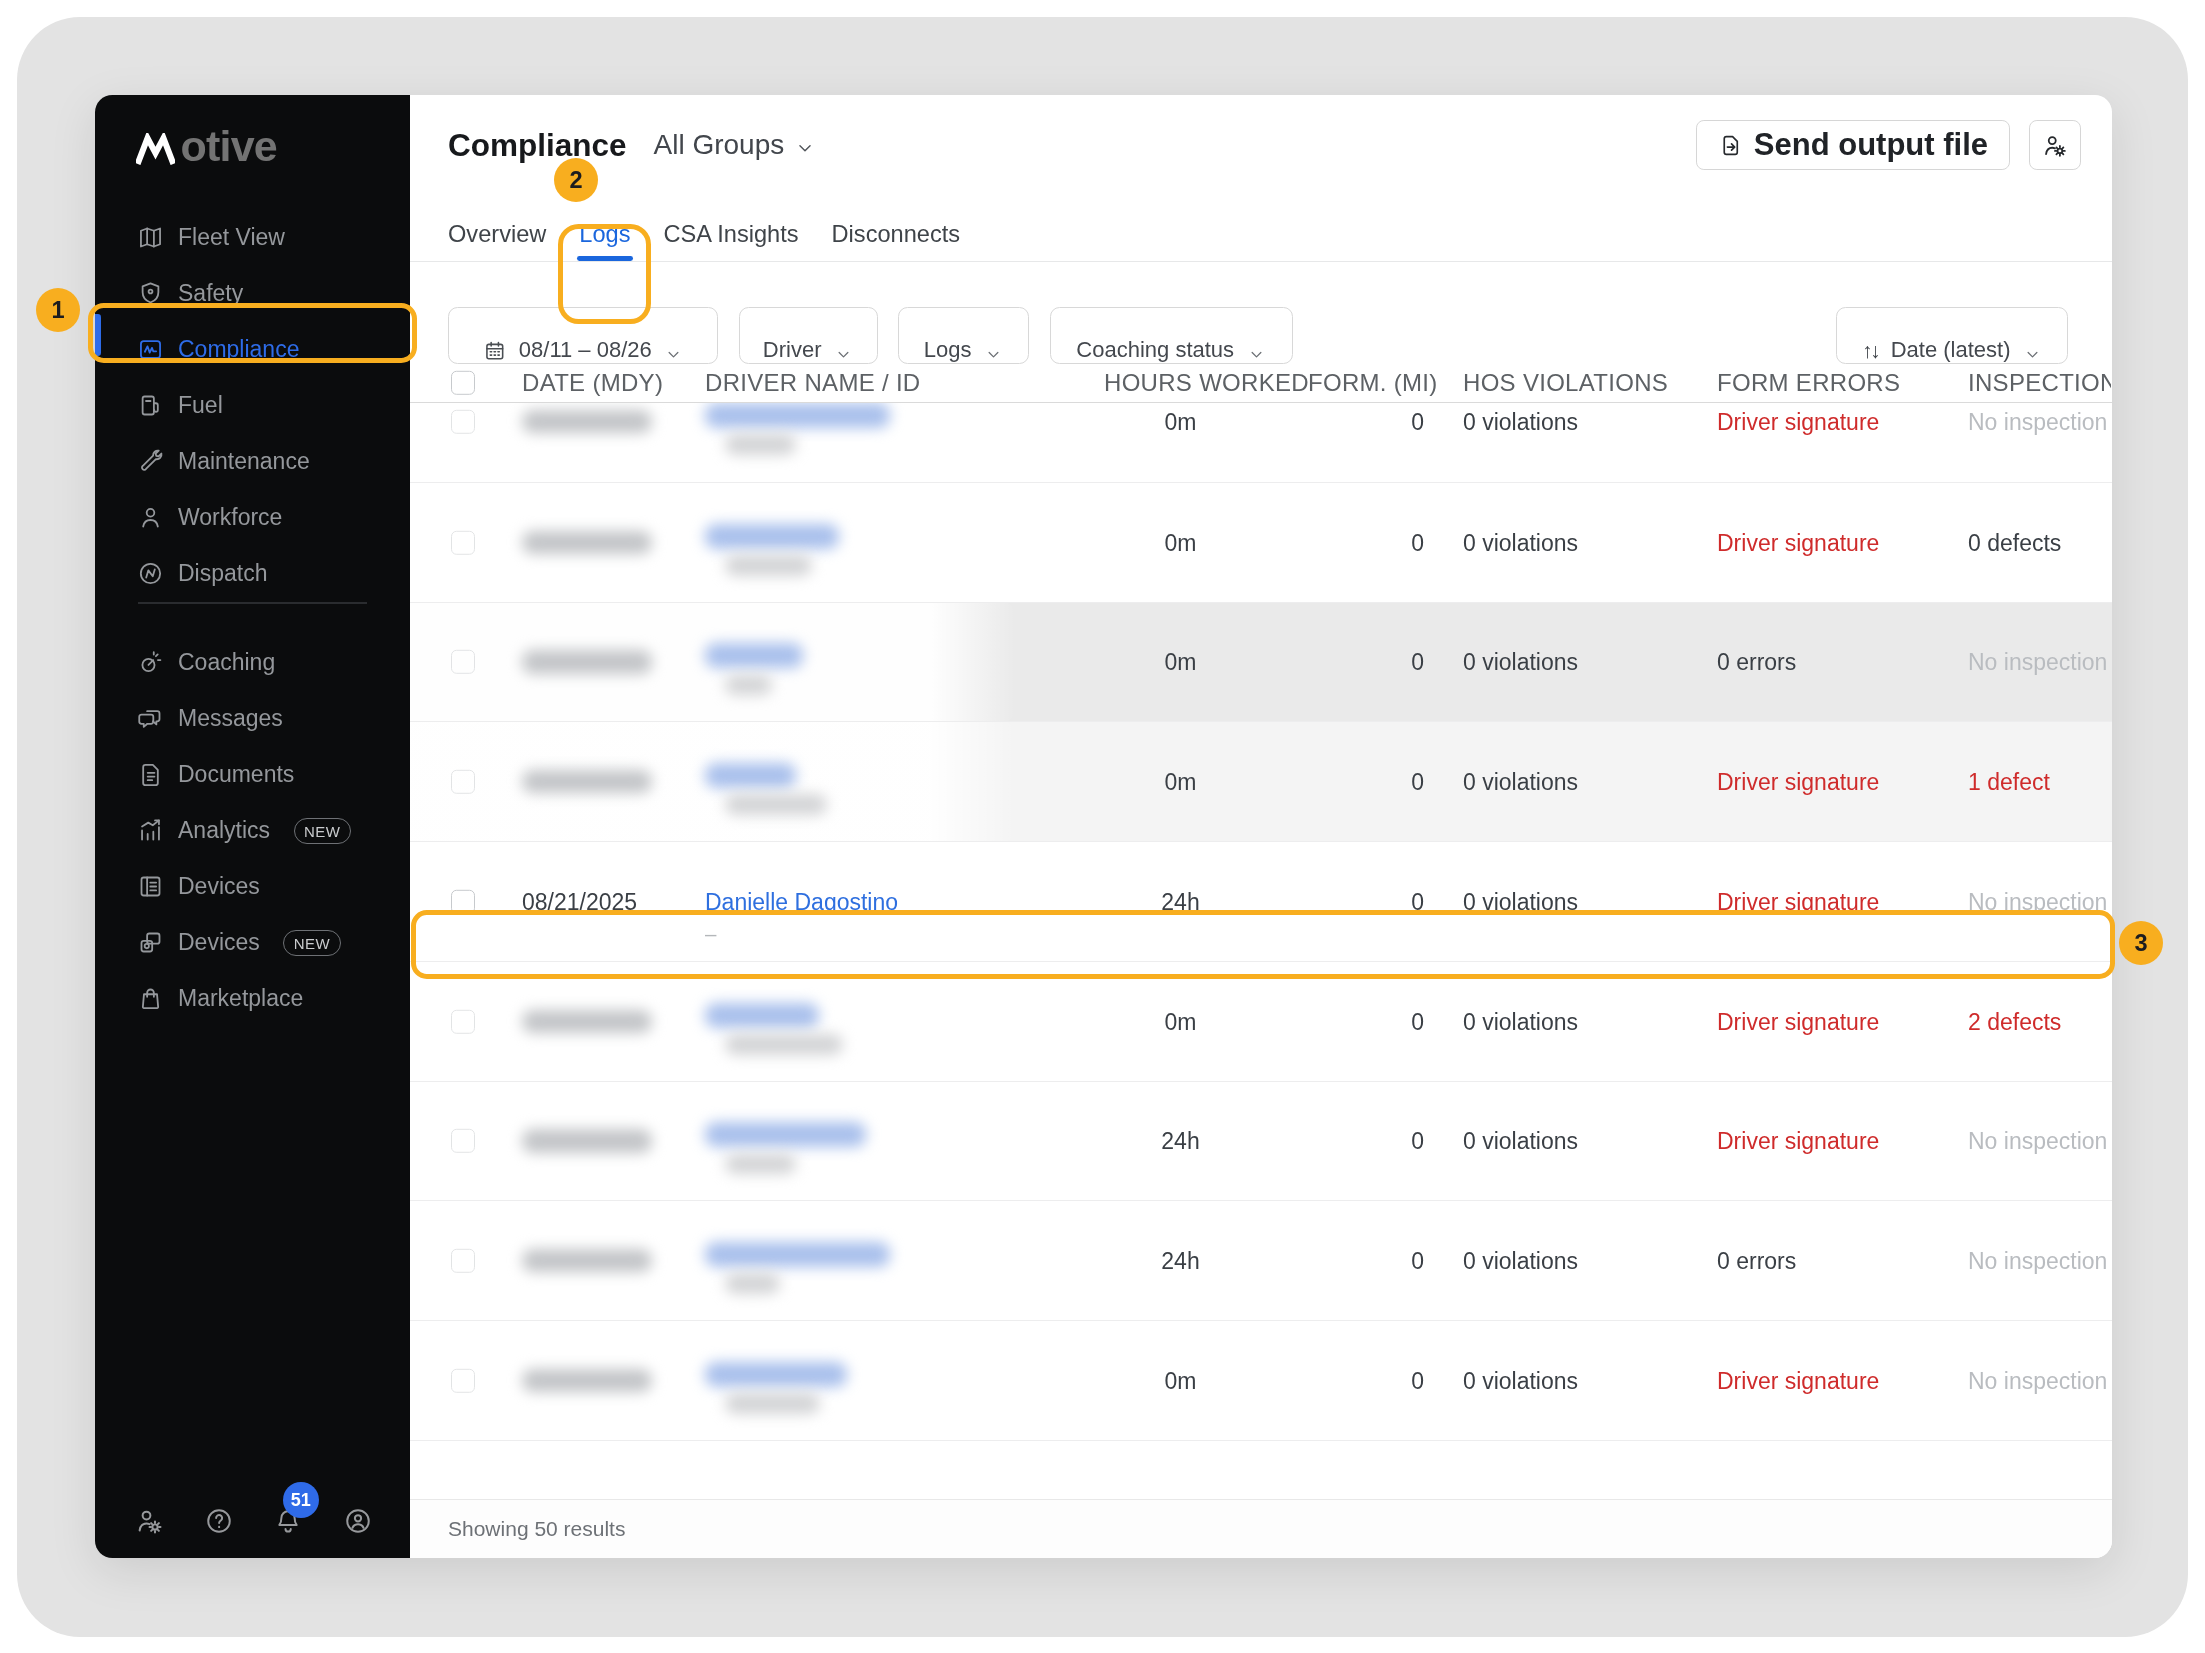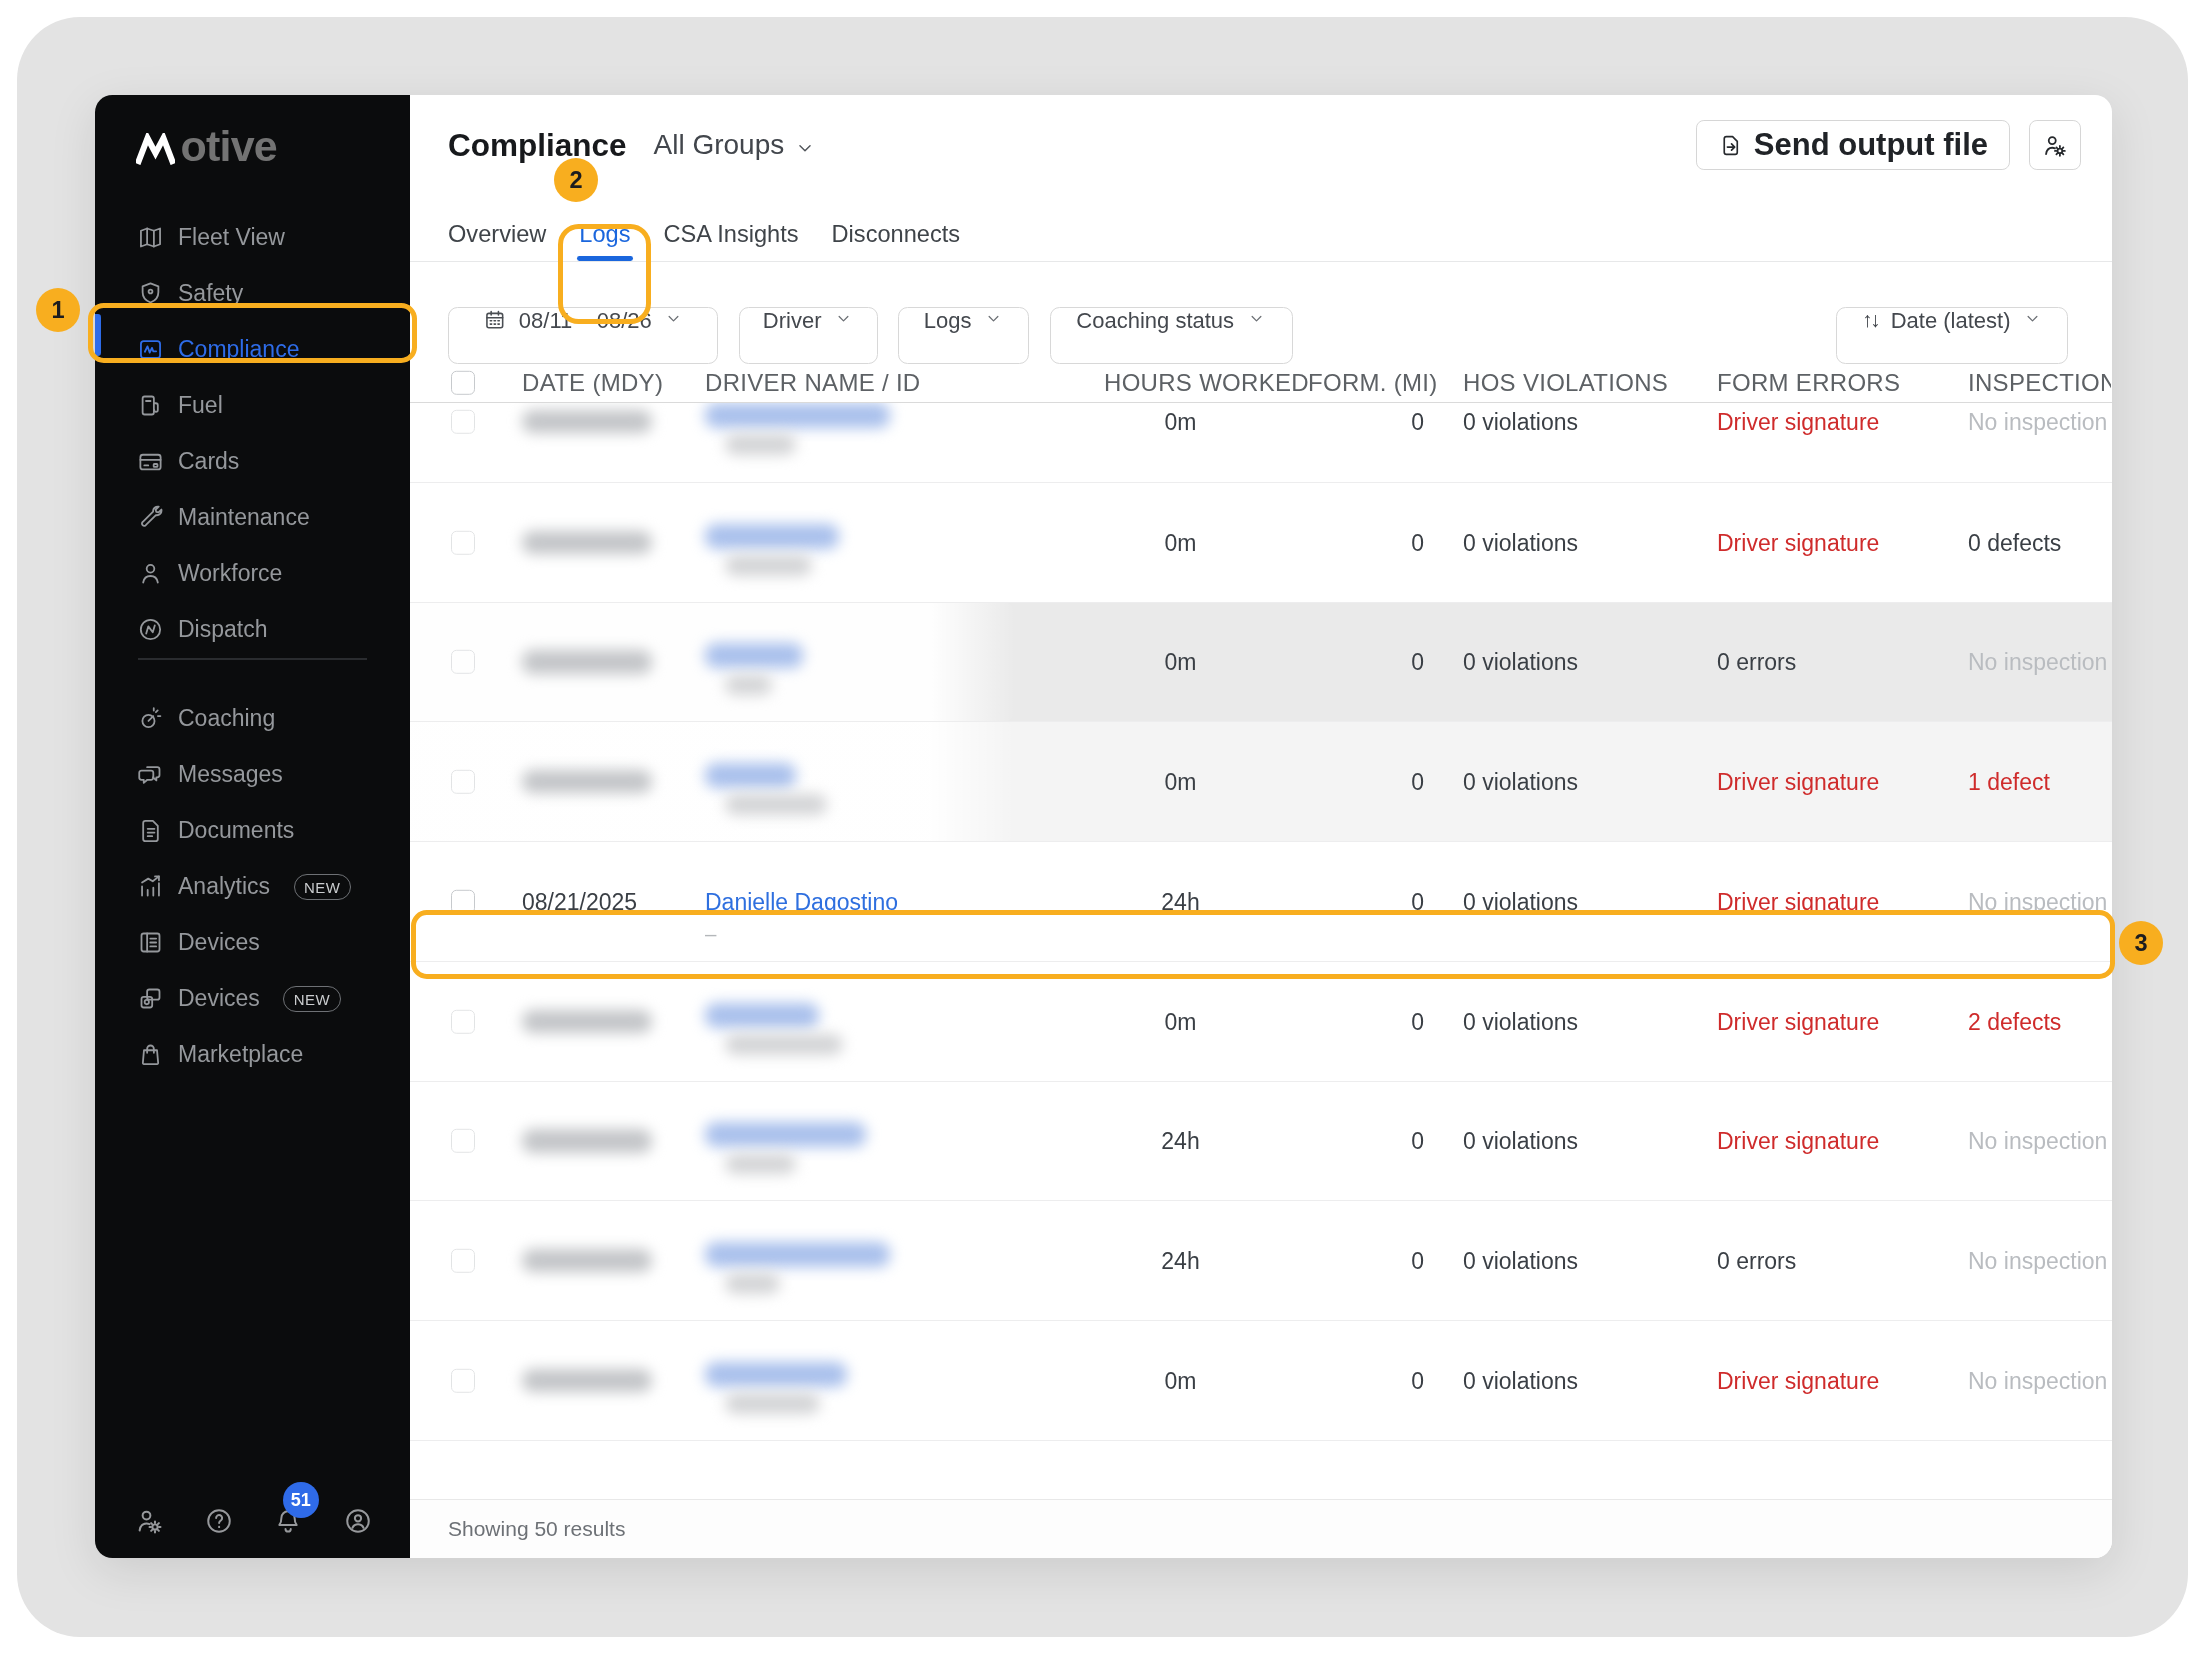--- a/index.html
+++ b/index.html
@@ -51,21 +51,21 @@
   .btn-sq { width:52px; height:50px; border:1.6px solid #d6d6d6; border-radius:7.9px; background:#fff; display:flex; align-items:center; justify-content:center; cursor:pointer; color:#26292d; }
   .btn-sq .icn { width:27px; height:27px; display:flex; }
   .btn-sq .icn svg { width:100%; height:100%; }
 
   .tabs { height:54px; border-bottom:1.6px solid #e7e8e9; display:flex; gap:33px; padding-left:38px; flex-shrink:0; }
   .tab { position:relative; font-size:23.6px; color:#3f4449; display:flex; align-items:center; cursor:pointer; white-space:nowrap; }
   .tab.active { color:#1a66dd; }
   .tab.active::after { content:""; position:absolute; left:-2.4px; right:-2.4px; bottom:0; height:4.7px; background:#1a66dd; border-radius:2.4px; }
 
   .filters { height:102px; position:relative; flex-shrink:0; padding:45px 0 0 38px; display:flex; gap:20.5px; }
-  .fbtn { height:57px; border:1.6px solid #d8d8d8; border-radius:9.5px; background:#fff; display:flex; align-items:flex-start; justify-content:center; gap:12.6px; font-size:22px; color:#44484e; padding:0 17.3px; cursor:pointer; white-space:nowrap; }
+  .fbtn { height:57px; border:1.6px solid #d8d8d8; border-radius:9.5px; background:#fff; display:flex; align-items:flex-end; justify-content:center; gap:12.6px; font-size:22px; color:#44484e; padding:0 17.3px; cursor:pointer; white-space:nowrap; }
   .fbtn .icn { width:23.6px; height:23.6px; color:#4a4e53; display:flex; }
   .fbtn .icn svg { width:100%; height:100%; }
   .fchev { width:19px; height:19px; color:#6b6f74; }
   .w-date { width:270px; } .w-driver { width:139px; } .w-logs { width:131px; } .w-coach { width:243px; }
   .sort-btn { position:absolute; right:44px; top:45px; width:232px; }
   .sort-arrows { font-size:21px; color:#3f4349; letter-spacing:-2.4px; }
 
   
   .thead { height:39px; position:relative; border-bottom:1.6px solid #dadada; flex-shrink:0; font-size:24px; color:#5d6165; letter-spacing:0.3px; }
   .th { position:absolute; top:50%; transform:translateY(-50%); white-space:nowrap; }
@@ -146,30 +146,20 @@
           <span>Compliance</span>
         </div>
         <div class="nav-item">
           <span class="icn">
             <svg viewBox="0 0 24 24" fill="none" stroke="currentColor" stroke-width="1.6" stroke-linecap="round" stroke-linejoin="round">
               <rect x="5" y="4" width="10" height="16" rx="1.8"></rect>
               <path d="M8 8h4M15 10h1.8a1.7 1.7 0 0 1 1.7 1.7V16a1.6 1.6 0 0 1-3.2 0"></path>
             </svg>
           </span>
           <span>Fuel</span>
-        </div>
-        <div class="nav-item">
-          <span class="icn">
-            <svg viewBox="0 0 24 24" fill="none" stroke="currentColor" stroke-width="1.6" stroke-linecap="round" stroke-linejoin="round">
-              <rect x="3" y="6" width="18" height="13" rx="2.2"></rect>
-              <path d="M3 10.5h18M6.5 15.5h3.5"></path>
-              <rect x="14.8" y="14.2" width="3.4" height="2.6" rx=".6"></rect>
-            </svg>
-          </span>
-          <span>Cards</span>
         </div>
         <div class="nav-item">
           <span class="icn">
             <svg viewBox="0 0 24 24" fill="none" stroke="currentColor" stroke-width="1.6" stroke-linecap="round" stroke-linejoin="round">
               <path d="M14.3 6.8a4.2 4.2 0 0 1 5-4.4L16.6 5l.5 2 2 .5 2.6-2.6a4.2 4.2 0 0 1-4.9 5L8 18.6a2 2 0 1 1-2.8-2.8l9.1-9z"></path>
             </svg>
           </span>
           <span>Maintenance</span>
         </div>
         <div class="nav-item">

